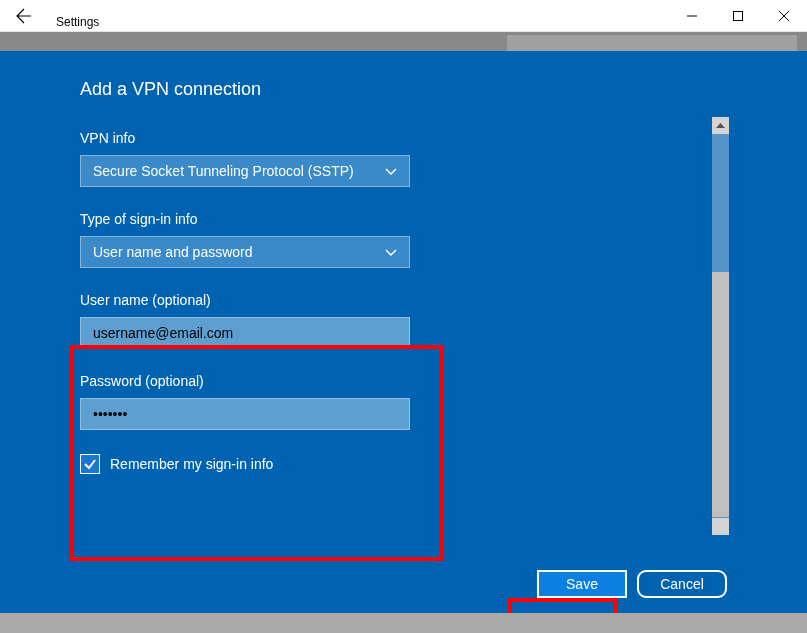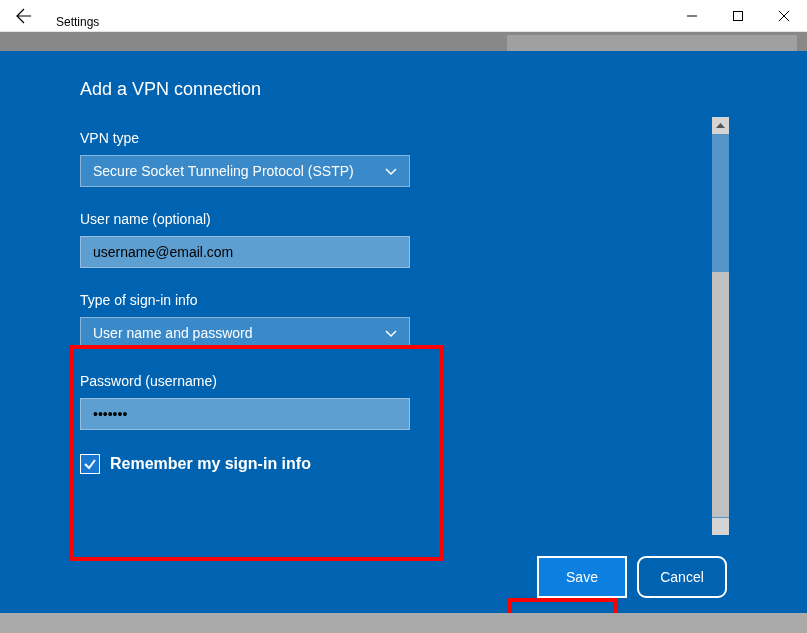--- a/index.html
+++ b/index.html
@@ -25,34 +25,34 @@
     
     .dropdown { width: 330px; height: 32px; background: #3a89c8; border: 1px solid #8ab5da; display: flex; align-items: center; padding: 10px 12px; position: relative; cursor: pointer; }
     .dropdown-text { font-size: 14px; flex: 1; }
     .dropdown-chevron { width: 12px; height: 12px; }
     
     .textinput { width: 330px; height: 32px; background: #5e9fd2; border: 1px solid #97bedf; display: flex; align-items: center; padding: 0 12px; font-size: 14px; color: #000; }
     
     .checkbox-row { display: flex; align-items: center; margin-top: 16px; }
     .checkbox { width: 20px; height: 20px; background: #1976d2; border: 1px solid #fff; display: flex; align-items: center; justify-content: center; margin-right: 10px; cursor: pointer; }
     .checkbox svg { width: 14px; height: 14px; }
-    .checkbox-label { font-size: 16px; font-weight: bold; }
+    .checkbox-label { font-size: 14px; }
     
     .highlight-box { position: absolute; border: 4px solid #ff0000; pointer-events: none; }
     .highlight-1 { left: 70px; top: 294px; width: 374px; height: 216px; }
     .highlight-2 { left: 508px; top: 547px; width: 110px; height: 50px; }
     
     .scrollbar { position: absolute; right: 78px; top: 66px; width: 17px; height: 418px; background: #5594c9; }
     .scrollbar::before { content: ''; position: absolute; top: 0; left: 0; width: 17px; height: 17px; background: #d4d4d4; display: flex; }
     .scrollbar::after { content: ''; position: absolute; bottom: 0; left: 0; width: 17px; height: 17px; background: #d4d4d4; }
     .scrollbar-thumb { position: absolute; top: 155px; left: 0; width: 17px; height: 245px; background: #c0c0c0; }
     .scrollbar-arrow { position: absolute; left: 3px; width: 11px; height: 11px; }
     
     .button-row { position: absolute; bottom: 15px; right: 80px; display: flex; gap: 10px; }
-    .btn { width: 90px; height: 42px; border: 2px solid #fff; display: flex; align-items: center; justify-content: center; font-size: 14px; cursor: pointer; }
+    .btn { width: 90px; height: 28px; border: 2px solid #fff; display: flex; align-items: center; justify-content: center; font-size: 14px; cursor: pointer; }
     .btn-primary { background: #0d7fe0; }
     .btn-secondary { background: transparent; border-radius: 9px; }
     
     .bottom-strip { position: absolute; bottom: 0; left: 0; width: 807px; height: 20px; background: #aaa; }
   </style>
 </head>
 <body>
 
 <div class="titlebar">
   <div class="titlebar-back">
@@ -81,48 +81,48 @@
   </div>
 </div>
 
 <div class="bg-strip"></div>
 
 <div class="modal">
   <div class="modal-content">
     <div class="modal-title">Add a VPN connection</div>
 
     <div class="form-group">
-      <label class="form-label">VPN type</label>
+      <label class="form-label">VPN info</label>
       <div class="dropdown">
         <span class="dropdown-text">Secure Socket Tunneling Protocol (SSTP)</span>
+        <svg class="dropdown-chevron" viewBox="0 0 12 12">
+            <path d="M1 4 L6 9 L11 4" stroke="#fff" stroke-width="1.5" fill="none"></path>
+          </svg>
+      </div>
+    </div>
+
+    <div class="form-group">
+      <label class="form-label">Type of sign-in info</label>
+      <div class="dropdown">
+        <span class="dropdown-text">User name and password</span>
         <svg class="dropdown-chevron" viewBox="0 0 12 12">
             <path d="M1 4 L6 9 L11 4" stroke="#fff" stroke-width="1.5" fill="none"></path>
           </svg>
       </div>
     </div>
 
     <div class="form-group">
       <label class="form-label">User name (optional)</label>
       <div class="textinput">
         <span>username@email.com</span>
       </div>
     </div>
 
     <div class="form-group">
-      <label class="form-label">Type of sign-in info</label>
-      <div class="dropdown">
-        <span class="dropdown-text">User name and password</span>
-        <svg class="dropdown-chevron" viewBox="0 0 12 12">
-            <path d="M1 4 L6 9 L11 4" stroke="#fff" stroke-width="1.5" fill="none"></path>
-          </svg>
-      </div>
-    </div>
-
-    <div class="form-group">
-      <label class="form-label">Password (username)</label>
+      <label class="form-label">Password (optional)</label>
       <div class="textinput">
         <span>•••••••</span>
       </div>
     </div>
 
     <div class="checkbox-row">
       <div class="checkbox">
         <svg viewBox="0 0 14 14">
             <path d="M2 7 L6 11 L12 3" stroke="#fff" stroke-width="2" fill="none"></path>
           </svg>

